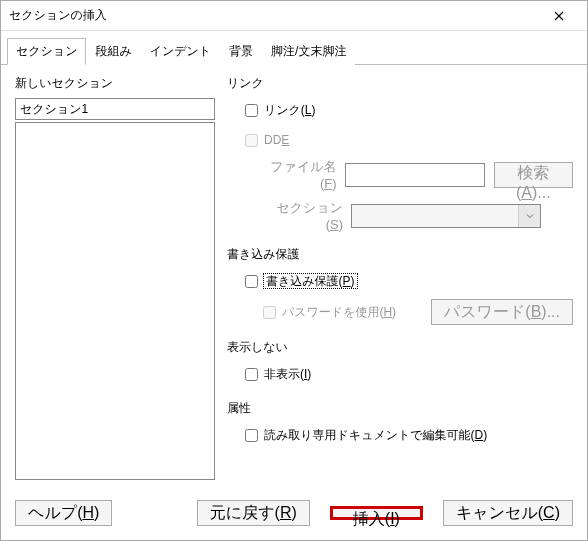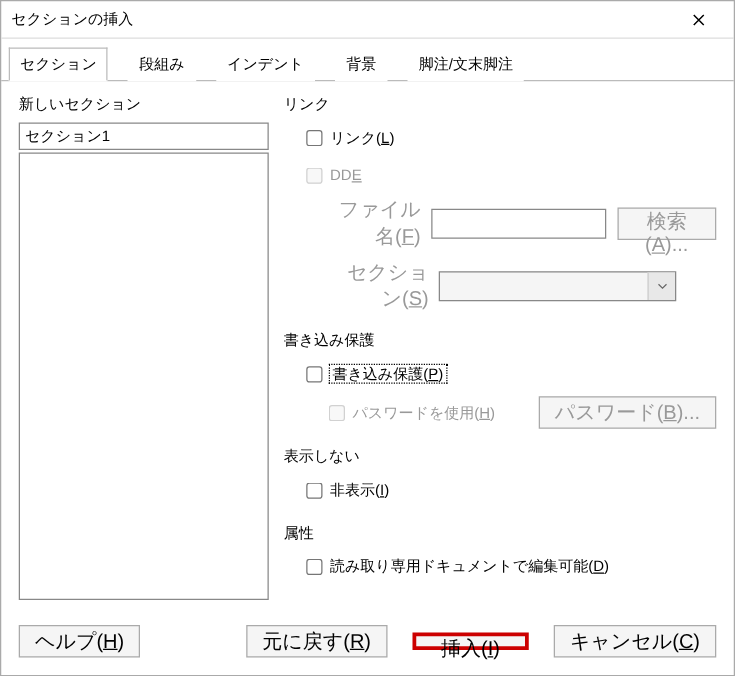--- a/index.html
+++ b/index.html
@@ -2,38 +2,38 @@
 <html><head>
 <meta charset="utf-8">
 <style>
 * { box-sizing: border-box; margin: 0; padding: 0; }
 body { font-family: "Meiryo UI", "Yu Gothic UI", sans-serif; font-size: 12px; background: #fff; color: #000; }
 .window { width: 588px; height: 541px; border: 1px solid #aaa; display: flex; flex-direction: column; }
 .titlebar { height: 30px; display: flex; align-items: center; padding: 0 8px; border-bottom: 1px solid #ddd; }
 .titlebar-text { flex: 1; font-size: 12px; }
 .close-btn { width: 40px; height: 28px; display: flex; align-items: center; justify-content: center; cursor: pointer; }
 .close-btn svg { width: 10px; height: 10px; }
-.tabs { display: flex; border-bottom: 1px solid #bbb; padding: 6px 6px 0 6px; gap: 16px; }
+.tabs { display: flex; border-bottom: 1px solid #bbb; padding: 6px 6px 0 6px; gap: 0; }
 .tab { padding: 4px 8px; font-size: 12px; cursor: pointer; border: 1px solid transparent; border-bottom: none; position: relative; top: 1px; background: #fff; }
 .tab.active { border: 1px solid #bbb; border-bottom: 1px solid #fff; }
 .content { flex: 1; display: flex; padding: 10px 14px; gap: 12px; }
 .left-col { width: 200px; display: flex; flex-direction: column; }
 .group-label { font-size: 12px; margin-bottom: 6px; }
 .section-input { width: 100%; height: 22px; border: 1px solid #888; padding: 2px 4px; font-size: 12px; font-family: inherit; }
 .section-list { flex: 1; border: 1px solid #888; margin-top: 2px; }
 .right-col { flex: 1; }
 .group { margin-bottom: 14px; }
 .row { display: flex; align-items: center; margin-bottom: 6px; min-height: 24px; }
 .indent { margin-left: 18px; }
 .indent2 { margin-left: 36px; }
 .chk { margin-right: 6px; width: 13px; height: 13px; }
 .lbl { font-size: 12px; }
 .lbl u { text-decoration: underline; }
 .lbl.disabled { color: #999; }
-.field-label { width: 80px; text-align: right; font-size: 16px; margin-right: 8px; }
+.field-label { width: 80px; text-align: right; font-size: 13px; margin-right: 8px; }
 .field-label.disabled { color: #999; }
 .text-input { height: 24px; border: 1px solid #888; padding: 2px 4px; font-size: 12px; width: 140px; }
 .text-input.wide { width: 190px; }
 .select-wrap { display: flex; width: 190px; height: 24px; border: 1px solid #888; }
 .select-wrap.disabled { background: #f5f5f5; }
 .select-wrap .select-body { flex: 1; }
 .select-wrap .select-arrow { width: 22px; background: #e8e8e8; display: flex; align-items: center; justify-content: center; border-left: 1px solid #ccc; }
 .select-arrow svg { width: 8px; height: 8px; }
 .btn { height: 26px; padding: 0 12px; font-size: 16px; border: 1px solid #aaa; background: #f5f5f5; cursor: pointer; font-family: inherit; }
 .btn.disabled { color: #999; cursor: default; }

